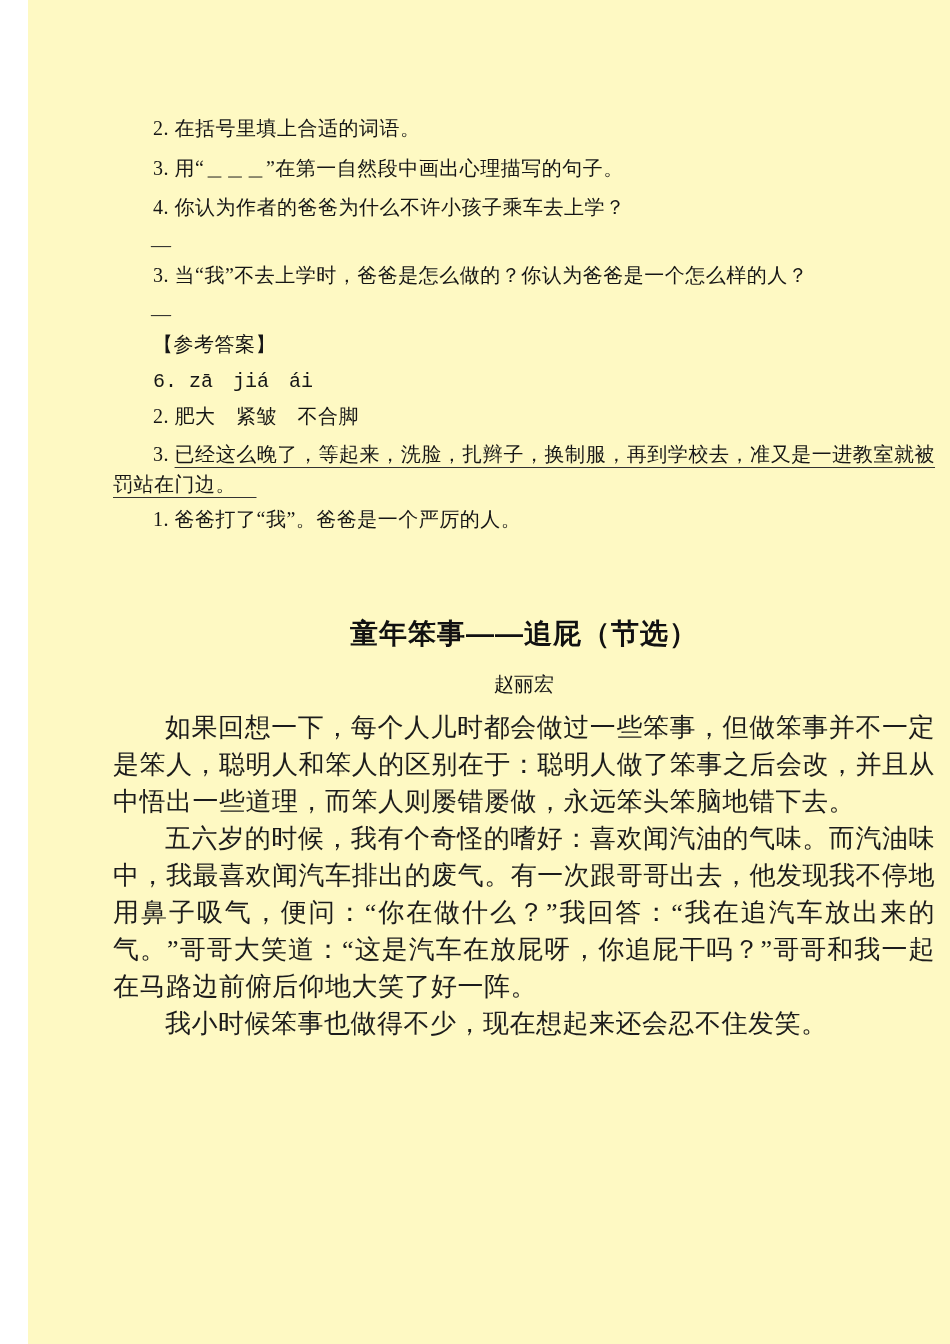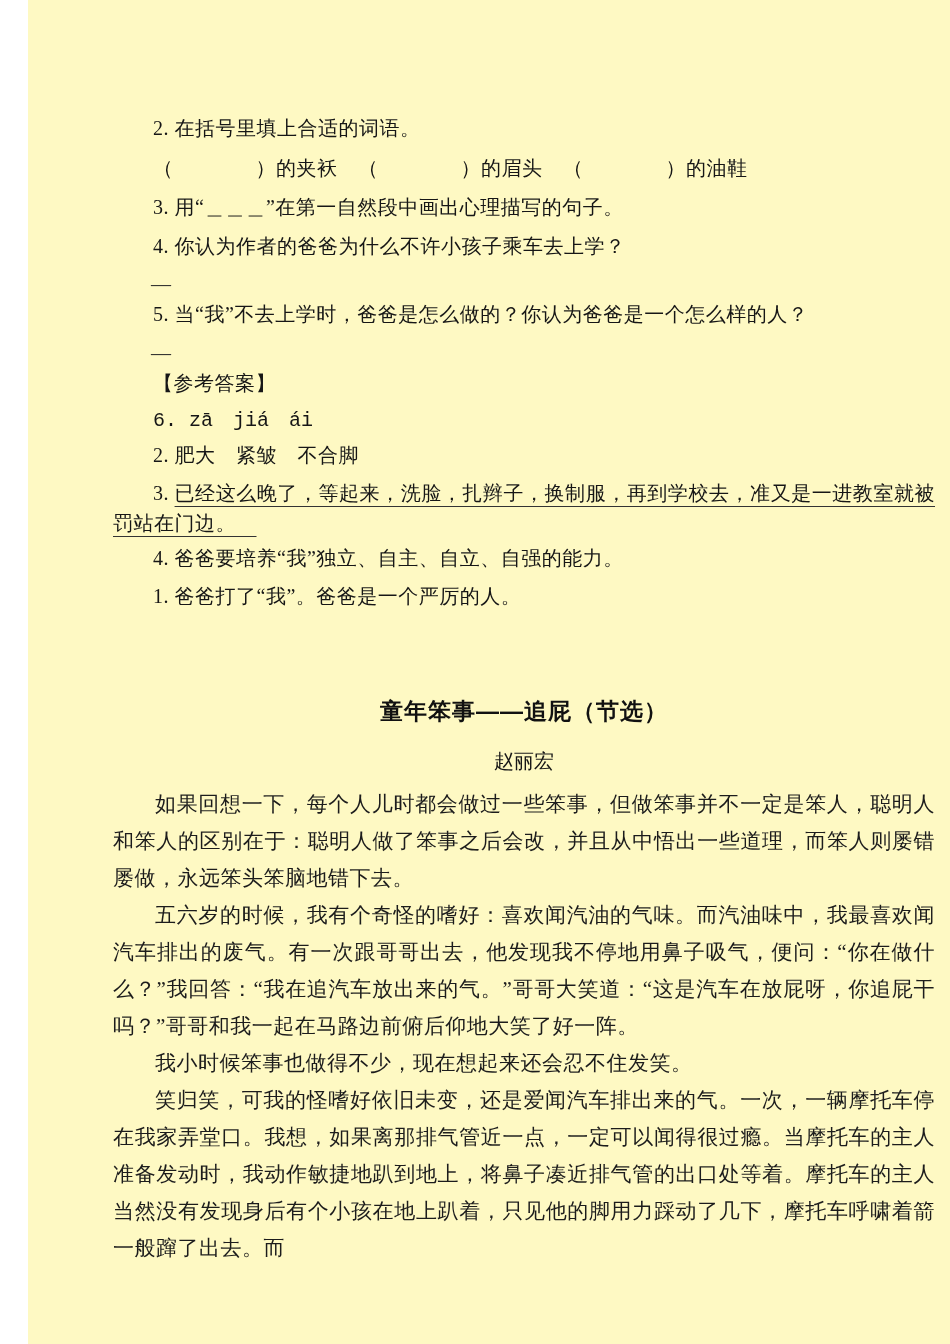--- a/index.html
+++ b/index.html
@@ -55,65 +55,62 @@
   .underlined {
     text-decoration: underline;
     text-decoration-thickness: 1px;
     text-underline-offset: 6px;
     text-decoration-color: #333333;
   }
   
   .passage-title {
     font-family: "Liberation Sans", "DejaVu Sans", sans-serif;
     font-weight: bold;
-    font-size: 23px;
+    font-size: 28px;
     line-height: 34px;
     text-align: center;
     margin: 83px 0 21px 0;
     letter-spacing: 1px;
     color: #111111;
   }
   .passage-author {
     font-size: 20px;
     line-height: 24px;
     text-align: center;
     margin: 0 0 13px 0;
   }
   .body-para {
-    font-size: 21px;
+    font-size: 26px;
     line-height: 37px;
     margin: 0;
     text-indent: 2em;
     text-align: justify;
     letter-spacing: 0.5px;
     color: #1c1c1c;
   }
 </style>
 </head>
 <body>
 
 <div class="page">
   <div class="content">
 
     <p class="line mb10">2. 在括号里填上合适的词语。</p>
-    <p class="line mb9">（　　　　）的夹袄　（　　　　）的眉头　（　　　　）的油鞋</p>
     <p class="line mb9">3. 用“＿＿＿”在第一自然段中画出心理描写的句子。</p>
     <p class="line mb8">4. 你认为作者的爸爸为什么不许小孩子乘车去上学？</p>
     <p class="dash-line mb4">—</p>
-    <p class="line mb9">5. 当“我”不去上学时，爸爸是怎么做的？你认为爸爸是一个怎么样的人？</p>
+    <p class="line mb9">3. 当“我”不去上学时，爸爸是怎么做的？你认为爸爸是一个怎么样的人？</p>
     <p class="dash-line mb0">—</p>
 
     <p class="line mb6">【参考答案】</p>
     <p class="line mb4"><span class="pinyin">6. zā　jiá　ái</span></p>
     <p class="line mb8">2. 肥大　紧皱　不合脚</p>
     <p class="line mb5"><span>3. </span><span class="underlined">已经这么晚了，等起来，洗脸，扎辫子，换制服，再到学校去，准又是一进教室就被罚站在门边。　</span></p>
-    <p class="line mb8">4. 爸爸要培养“我”独立、自主、自立、自强的能力。</p>
     <p class="line mb0">1. 爸爸打了“我”。爸爸是一个严厉的人。</p>
 
     <h1 class="passage-title">童年笨事——追屁（节选）</h1>
     <p class="passage-author">赵丽宏</p>
     <p class="body-para">如果回想一下，每个人儿时都会做过一些笨事，但做笨事并不一定是笨人，聪明人和笨人的区别在于：聪明人做了笨事之后会改，并且从中悟出一些道理，而笨人则屡错屡做，永远笨头笨脑地错下去。</p>
     <p class="body-para">五六岁的时候，我有个奇怪的嗜好：喜欢闻汽油的气味。而汽油味中，我最喜欢闻汽车排出的废气。有一次跟哥哥出去，他发现我不停地用鼻子吸气，便问：“你在做什么？”我回答：“我在追汽车放出来的气。”哥哥大笑道：“这是汽车在放屁呀，你追屁干吗？”哥哥和我一起在马路边前俯后仰地大笑了好一阵。</p>
     <p class="body-para">我小时候笨事也做得不少，现在想起来还会忍不住发笑。</p>
-    <p class="body-para">笑归笑，可我的怪嗜好依旧未变，还是爱闻汽车排出来的气。一次，一辆摩托车停在我家弄堂口。我想，如果离那排气管近一点，一定可以闻得很过瘾。当摩托车的主人准备发动时，我动作敏捷地趴到地上，将鼻子凑近排气管的出口处等着。摩托车的主人当然没有发现身后有个小孩在地上趴着，只见他的脚用力踩动了几下，摩托车呼啸着箭一般蹿了出去。而</p>
 
   </div>
 </div>
 
 </body></html>

